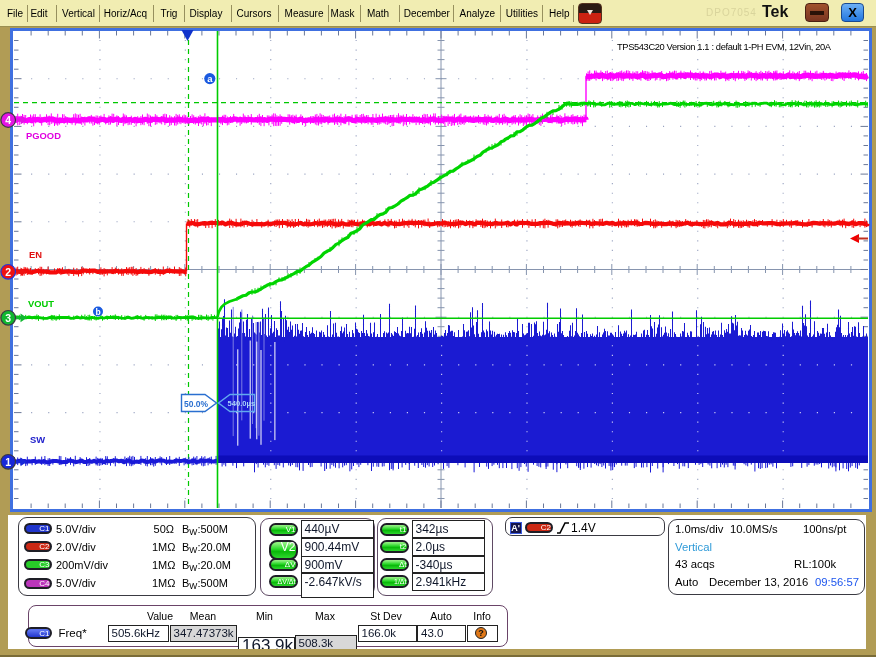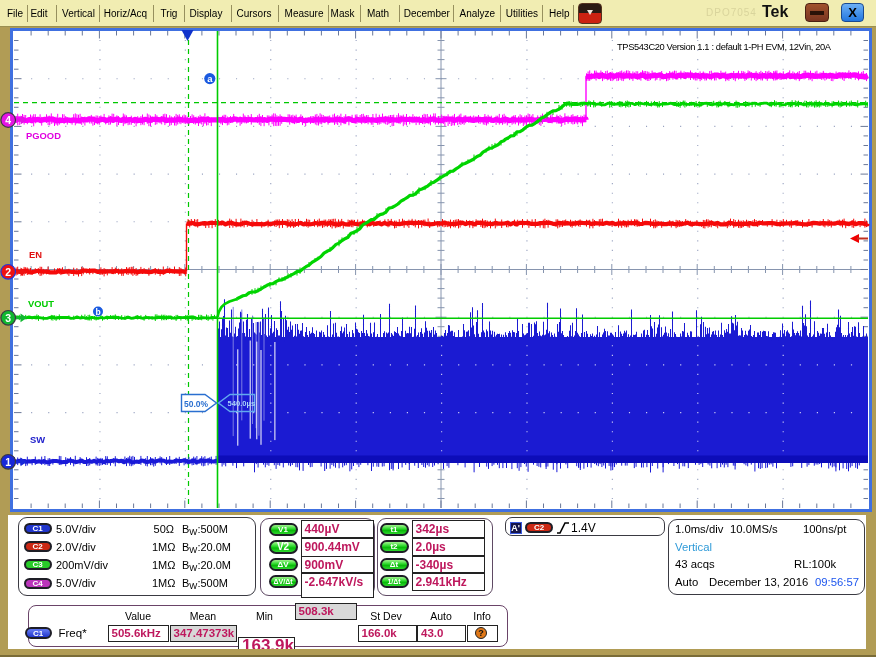--- a/index.html
+++ b/index.html
@@ -1,23 +1,23 @@
 <!DOCTYPE html>
 <html><head><meta charset="utf-8"><style>
 *{margin:0;padding:0;box-sizing:border-box}
 body{width:876px;height:657px;position:relative;background:#b19c55;font-family:"Liberation Sans",sans-serif;overflow:hidden}
 .abs{position:absolute}
 .menubar{left:0;top:0;width:876px;height:27px;background:#f1edb2;border-bottom:1.5px solid #9a8f50;display:flex;align-items:center}
 .mi{position:absolute;top:0;height:27px;line-height:27px;font-size:10px;color:#000;text-align:center}
 .msep{position:absolute;top:5px;height:17px;width:1px;background:#97905e}
 .panelbg{left:8px;top:514.5px;width:858px;height:134px;background:#fff}
 .panel{position:absolute;background:#fff;border:1.6px solid #3a3a42;border-radius:9px}
-.pill{position:absolute;border:2px solid #1e1e26;border-radius:8px;color:#fff;font-weight:700;text-align:center}
+.pill{position:absolute;border:2px solid #1e1e26;border-radius:8px;color:#fff;font-weight:400;text-align:right}
 .gp{background:linear-gradient(#8fef7f 8%,#28d828 45%,#0ab80a 60%,#2ed82e);}
-.vbox{position:absolute;border:1.2px solid #222;background:#fff;font-weight:700;color:#be185d;padding-left:3px}
+.vbox{position:absolute;border:1.2px solid #222;background:#fff;font-weight:400;color:#0f172a;padding-left:3px}
 .bt{position:absolute;font-weight:400;color:#000;white-space:nowrap}
 </style></head><body>
 
 <div class="abs menubar"></div>
 <div class="mi" style="left:-25px;width:80px">File</div>
 <div class="mi" style="left:-1px;width:80px">Edit</div>
 <div class="mi" style="left:38.5px;width:80px">Vertical</div>
 <div class="mi" style="left:85.5px;width:80px">Horiz/Acq</div>
 <div class="mi" style="left:129px;width:80px">Trig</div>
 <div class="mi" style="left:166px;width:80px">Display</div>
@@ -139,21 +139,21 @@
 <div class="bt" style="left:152px;top:558.9px;width:22px;font-size:11px;text-align:right">1MΩ</div>
 <div class="bt" style="left:182px;top:558.9px;font-size:11px">B<span style="font-size:8.5px;vertical-align:-2px">W</span>:20.0M</div>
 <div class="pill" style="left:23.5px;top:577.6px;width:28px;height:11px;font-size:8px;line-height:8px;background:linear-gradient(#bb35bb 20%,#bb35bb)">C4</div>
 <div class="bt" style="left:56px;top:577.1px;font-size:11px">5.0V/div</div>
 <div class="bt" style="left:152px;top:577.1px;width:22px;font-size:11px;text-align:right">1MΩ</div>
 <div class="bt" style="left:182px;top:577.1px;font-size:11px">B<span style="font-size:8.5px;vertical-align:-2px">W</span>:500M</div>
 <div class="panel" style="left:259.5px;top:517.5px;width:115px;height:78px;border-color:#5f4a64"></div>
 <div class="panel" style="left:377px;top:517.5px;width:116px;height:78px;border-color:#5f4a64"></div>
 <div class="pill gp" style="left:268.5px;top:522.5px;width:29px;height:13px;font-size:8px;line-height:10px">V1</div>
 <div class="vbox" style="left:300.5px;top:520.3px;width:73px;height:17.8px;font-size:12px;line-height:16px">440µV</div>
-<div class="pill gp" style="left:268.5px;top:540.1px;width:29px;height:14px;font-size:10px;line-height:10px">V2</div>
+<div class="pill gp" style="left:268.5px;top:540.1px;width:29px;height:20px;font-size:12px;line-height:10px">V2</div>
 <div class="vbox" style="left:300.5px;top:537.9px;width:73px;height:34px;font-size:12px;line-height:16px">900.44mV</div>
 <div class="pill gp" style="left:268.5px;top:557.7px;width:29px;height:13px;font-size:8px;line-height:10px">ΔV</div>
 <div class="vbox" style="left:300.5px;top:555.5px;width:73px;height:17.8px;font-size:12px;line-height:16px">900mV</div>
 <div class="pill gp" style="left:268.5px;top:575.3px;width:29px;height:13px;font-size:7px;line-height:10px">ΔV/Δt</div>
 <div class="vbox" style="left:300.5px;top:573.0999999999999px;width:73px;height:25px;font-size:12px;line-height:16px">-2.647kV/s</div>
 <div class="pill gp" style="left:379.5px;top:522.5px;width:29px;height:13px;font-size:8px;line-height:10px">t1</div>
 <div class="vbox" style="left:411.5px;top:520.3px;width:73px;height:17.8px;font-size:12px;line-height:16px">342µs</div>
 <div class="pill gp" style="left:379.5px;top:540.1px;width:29px;height:13px;font-size:8px;line-height:10px">t2</div>
 <div class="vbox" style="left:411.5px;top:537.9px;width:73px;height:17.8px;font-size:12px;line-height:16px">2.0µs</div>
 <div class="pill gp" style="left:379.5px;top:557.7px;width:29px;height:13px;font-size:8px;line-height:10px">Δt</div>
@@ -171,29 +171,29 @@
 <div class="bt" style="left:675px;top:523px;font-size:11.3px">1.0ms/div</div>
 <div class="bt" style="left:730px;top:523px;font-size:11.3px">10.0MS/s</div>
 <div class="bt" style="left:803px;top:523px;font-size:11.3px">100ns/pt</div>
 <div class="bt" style="left:675px;top:540.5px;font-size:11.3px;color:#2e9ad8">Vertical</div>
 <div class="bt" style="left:675px;top:558px;font-size:11.3px">43 acqs</div>
 <div class="bt" style="left:794px;top:558px;font-size:11.3px">RL:100k</div>
 <div class="bt" style="left:675px;top:575.5px;font-size:11.3px">Auto</div>
 <div class="bt" style="left:709px;top:575.5px;font-size:11.3px">December 13, 2016</div>
 <div class="bt" style="left:815px;top:575.5px;font-size:11.3px;color:#1d56ee">09:56:57</div>
 <div class="panel" style="left:27.5px;top:604.5px;width:480px;height:42px;border-radius:8px;border-color:#6a4468"></div>
-<div class="bt" style="left:103px;top:609.5px;width:70px;font-size:10.5px;text-align:center">Value</div>
+<div class="bt" style="left:103px;top:609.5px;width:70px;font-size:10.5px;text-align:right">Value</div>
 <div class="bt" style="left:168px;top:609.5px;width:70px;font-size:10.5px;text-align:center">Mean</div>
 <div class="bt" style="left:229.5px;top:609.5px;width:70px;font-size:10.5px;text-align:center">Min</div>
 <div class="bt" style="left:290px;top:609.5px;width:70px;font-size:10.5px;text-align:center">Max</div>
 <div class="bt" style="left:351px;top:609.5px;width:70px;font-size:10.5px;text-align:center">St Dev</div>
 <div class="bt" style="left:406px;top:609.5px;width:70px;font-size:10.5px;text-align:center">Auto</div>
 <div class="bt" style="left:447px;top:609.5px;width:70px;font-size:10.5px;text-align:center">Info</div>
 <div class="pill" style="left:24.5px;top:626.5px;width:27px;height:12px;font-size:8px;line-height:9px;background:linear-gradient(#5a70ee 20%,#2035cc)">C1</div>
 <div class="bt" style="left:58.5px;top:626.5px;font-size:11.5px">Freq*</div>
 <div class="vbox" style="left:107.5px;top:624.5px;width:61px;height:17px;font-size:11.5px;line-height:15.5px;background:#fff">505.6kHz</div>
 <div class="vbox" style="left:169.5px;top:624.5px;width:67.5px;height:17px;font-size:11.5px;line-height:15.5px;background:#d8d8d8">347.47373k</div>
 <div class="vbox" style="left:238px;top:637px;width:56.5px;height:17px;font-size:17px;line-height:15.5px;background:#fff">163.9k</div>
-<div class="vbox" style="left:294.5px;top:603px;width:62px;height:17px;font-size:11.5px;line-height:15.5px;background:#d8d8d8">508.3k</div>
+<div class="vbox" style="left:294.5px;top:635px;width:62px;height:17px;font-size:11.5px;line-height:15.5px;background:#d8d8d8">508.3k</div>
 <div class="vbox" style="left:357.5px;top:624.5px;width:59px;height:17px;font-size:11.5px;line-height:15.5px;background:#fff">166.0k</div>
 <div class="vbox" style="left:417px;top:624.5px;width:49px;height:17px;font-size:11.5px;line-height:15.5px;background:#fff">43.0</div>
 <div class="vbox" style="left:467px;top:624.5px;width:31px;height:17px;font-size:11.5px;line-height:15.5px;background:#fff"></div>
 <div class="abs" style="left:475px;top:627px;width:12px;height:12px;border-radius:50%;background:#e07818;border:1.5px solid #222;color:#111;font-size:9px;font-weight:700;text-align:center;line-height:11px">?</div>
 <div class="abs" style="left:0;top:648.5px;width:876px;height:8.5px;background:#b19c55;border-bottom:2.5px solid #7a6c38"></div>
 </body></html>

